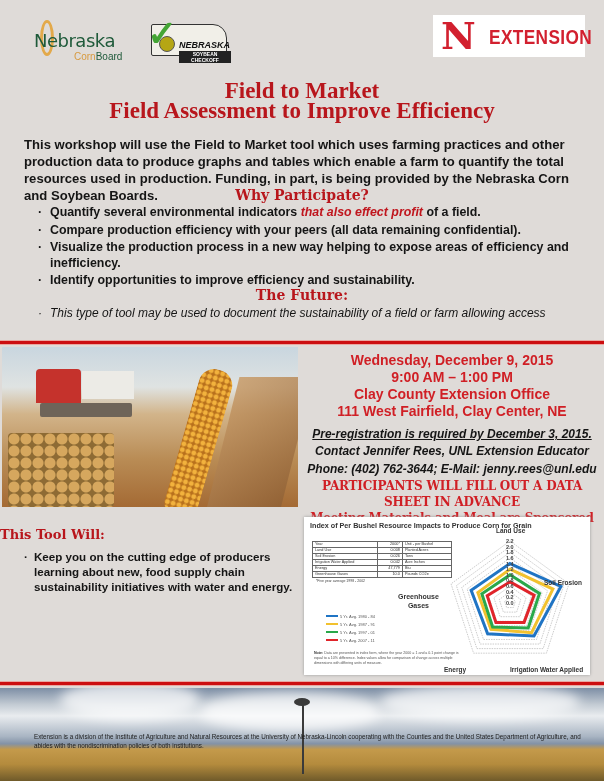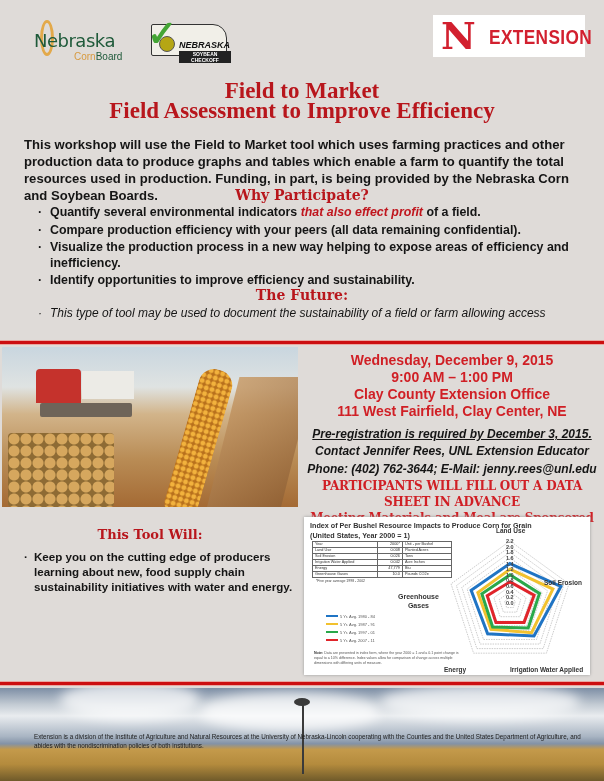--- a/index.html
+++ b/index.html
@@ -53,21 +53,21 @@
   .corn-ear { position: absolute; left: 180px; top: 20px; width: 34px; height: 150px; border-radius: 16px 16px 10px 10px; transform: rotate(16deg);
     background: radial-gradient(circle at 3px 3px, #f2b23d 2px, #b8701c 3px) 0 0/6px 6px; }
   .husk { position: absolute; left: 220px; top: 30px; width: 74px; height: 140px; background: linear-gradient(135deg, #c99c68, #8d5e33); transform: skewX(-14deg); opacity: 0.85; }
 
   .event { position: absolute; left: 300px; top: 352px; width: 304px; text-align: center; }
   .event .red { font-size: 14px; font-weight: bold; color: #d01f25; line-height: 17px; }
   .event .prereg { margin-top: 6px; font-size: 12px; font-weight: bold; font-style: italic; text-decoration: underline; color: #151515; line-height: 16px; }
   .event .contact { font-size: 12px; font-weight: bold; font-style: italic; color: #151515; line-height: 18px; }
   .event .caps { font-family: "DejaVu Serif", serif; font-size: 12px; font-weight: bold; color: #d01f25; line-height: 16px; letter-spacing: -0.2px; }
 
-  .tool-h { position: absolute; left: 0; top: 527px; width: 300px; text-align: center; font-family: "DejaVu Serif", serif; font-weight: bold; color: #b8161c; font-size: 13px; }
+  .tool-h { position: absolute; left: 0; top: 527px; width: 300px; text-align: left; font-family: "DejaVu Serif", serif; font-weight: bold; color: #b8161c; font-size: 13px; }
   .tool-list { position: absolute; left: 24px; top: 549px; width: 275px; list-style: none; font-size: 11.6px; font-weight: bold; line-height: 15px; color: #151515; }
   .tool-list li { position: relative; padding-left: 10px; margin-bottom: 10px; }
   .tool-list li::before { content: "·"; position: absolute; left: 0; top: 0; }
 
   .chart-card { position: absolute; left: 304px; top: 517px; width: 286px; height: 158px; background: #fff; box-shadow: 0 0 3px #999; }
   .chart-title { position: absolute; left: 6px; top: 4px; width: 280px; font-size: 7.2px; font-weight: bold; color: #333; line-height: 10px; }
   .ctable { position: absolute; left: 8px; top: 24px; width: 140px; border-collapse: collapse; font-size: 3.8px; color: #333; }
   .ctable td { border: 0.5px solid #666; padding: 0 2px; height: 5.6px; line-height: 5px; white-space: nowrap; }
   .ctable td.num { text-align: right; }
   .footnote-s { position: absolute; left: 12px; top: 62px; font-size: 3.5px; color: #444; }
@@ -151,21 +151,20 @@
 </div>
 
 <h3 class="tool-h">This Tool Will:</h3>
 <ul class="tool-list">
   <li>Keep you on the cutting edge of producers learning about new, food supply chain sustainability initiatives with water and energy.</li>
 </ul>
 
 <div class="chart-card">
   <div class="chart-title">
     <div>Index of Per Bushel Resource Impacts to Produce Corn for Grain</div>
-    <div>(United States, Year  2000 = 1)</div>
   </div>
   <table class="ctable">
     <tbody>
         <tr>
           <td>Year</td>
           <td class="num">2000*</td>
           <td>Unit - per Bushel</td>
         </tr>
     <tr>
           <td>Land Use</td>

